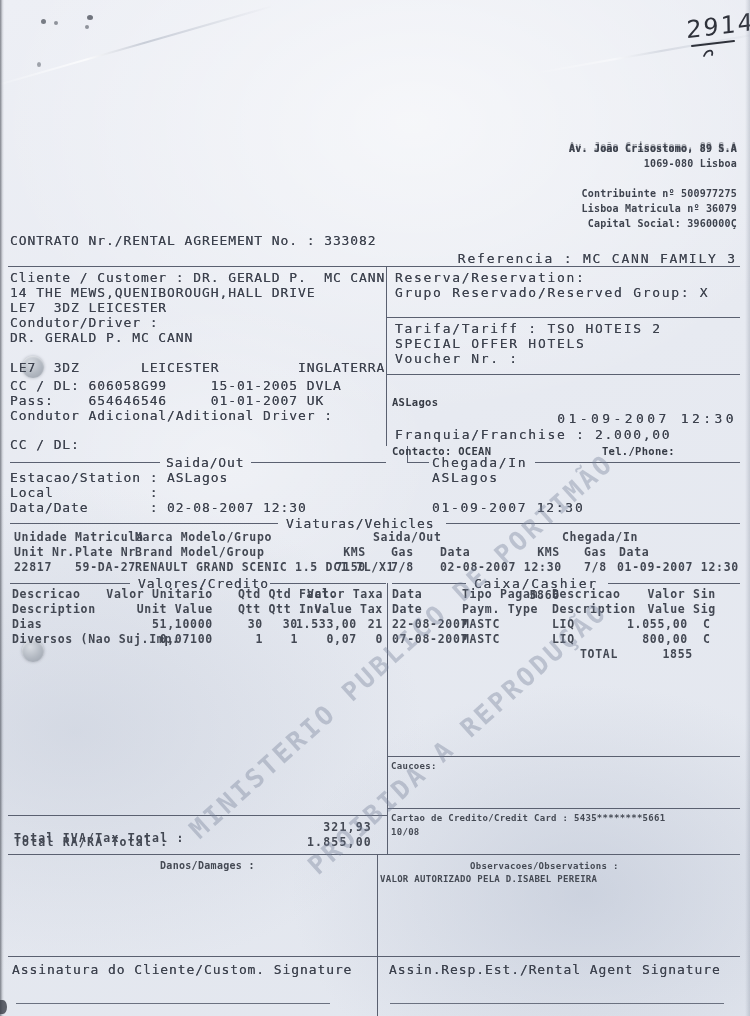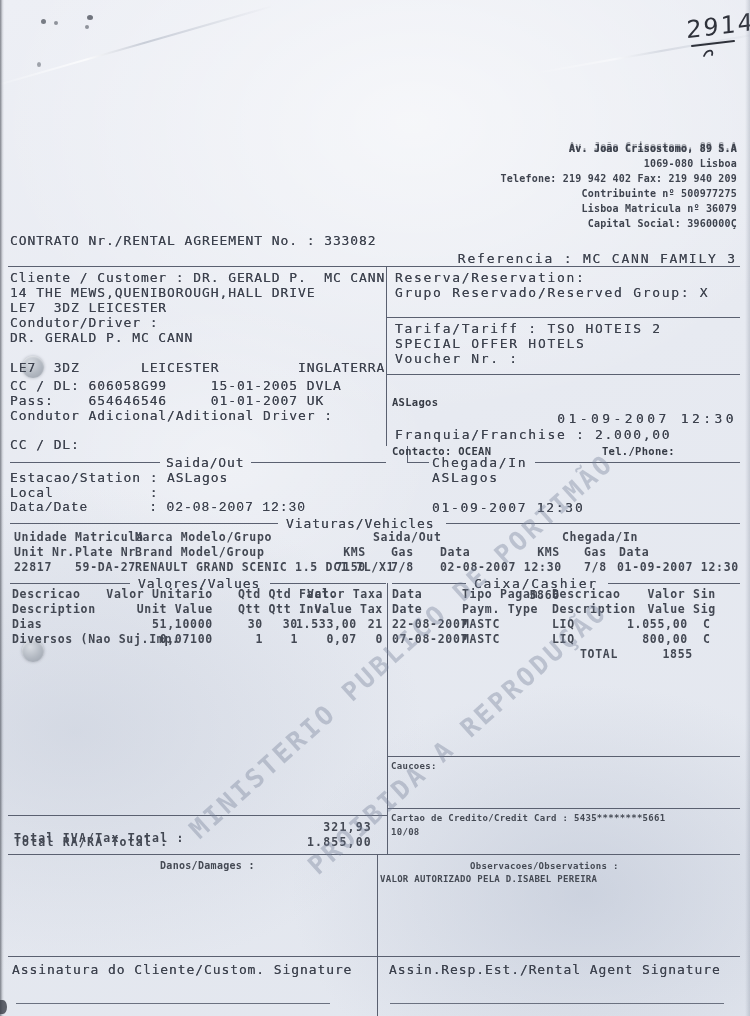--- a/index.html
+++ b/index.html
@@ -65,21 +65,20 @@
     <path d="M16 18 C19 11 26 11 24 17" stroke="#2f323b" stroke-width="1.8" fill="none" stroke-linecap="round"></path>
   </svg>
 
   <div class="watermark">
     <div>MINISTERIO PUBLICO DE PORTIMÃO</div>
     <div class="wl2">PROIBIDA A REPRODUÇÃO</div>
   </div>
 
   <div class="t head dbl right" style="right:13px;top:141px;">Av. João Crisostomo, 89 S.A</div>
   <div class="t head right" style="right:13px;top:156px;text-align:center;">1069-080 Lisboa</div>
-  <div class="t head right" style="right:13px;top:171px;">Telefone: 219 942 402 Fax: 219 940 209</div>
   <div class="t head right" style="right:13px;top:186px;">Contribuinte nº 500977275</div>
   <div class="t head right" style="right:13px;top:201px;">Lisboa Matricula nº 36079</div>
   <div class="t head right" style="right:13px;top:216px;">Capital Social: 3960000Ç</div>
 
   <div class="t big" style="left:10px;top:233px;">CONTRATO Nr./RENTAL AGREEMENT No. : 333082</div>
   <div class="t big ref right" style="right:13px;top:251px;">Referencia : MC CANN FAMILY 3</div>
 
   <div class="hr" style="left:8px;top:266px;width:732px;"></div>
   <div class="vr" style="left:386px;top:266px;height:180px;"></div>
   <div class="vr" style="left:407px;top:446px;height:17px;"></div>
@@ -111,21 +110,21 @@
   <div class="hr" style="left:10px;top:462px;width:150px;"></div>
   <div class="t big" style="left:166px;top:455px;">Saida/Out</div>
   <div class="hr" style="left:251px;top:462px;width:135px;"></div>
   <div class="hr" style="left:407px;top:462px;width:22px;"></div>
   <div class="t big rcol" style="left:432px;top:455px;">Chegada/In</div>
   <div class="hr" style="left:535px;top:462px;width:205px;"></div>
 
   <div class="t big" style="left:10px;top:470px;">Estacao/Station : ASLagos</div>
   <div class="t big rcol" style="left:432px;top:470px;">ASLagos</div>
   <div class="t big" style="left:10px;top:485px;">Local           :</div>
-  <div class="t big" style="left:10px;top:500px;font-family:Liberation Mono, monospace;">Data/Date       : 02-08-2007 12:30</div>
+  <div class="t big" style="left:10px;top:500px;">Data/Date       : 02-08-2007 12:30</div>
   <div class="t big rcol" style="left:432px;top:500px;">01-09-2007 12:30</div>
 
   <div class="hr" style="left:10px;top:523px;width:268px;"></div>
   <div class="t big" style="left:286px;top:516px;">Viaturas/Vehicles</div>
   <div class="hr" style="left:446px;top:523px;width:294px;"></div>
 
   <div class="t sm" style="left:14px;top:530px;">Unidade</div>
   <div class="t sm" style="left:75px;top:530px;">Matricula</div>
   <div class="t sm" style="left:135px;top:530px;">Marca Modelo/Grupo</div>
   <div class="t sm" style="left:373px;top:530px;">Saida/Out</div>
@@ -145,21 +144,21 @@
   <div class="t sm" style="left:75px;top:560px;">59-DA-27</div>
   <div class="t sm" style="left:135px;top:560px;">RENAULT GRAND SCENIC 1.5 DCI 7L/X1</div>
   <div class="t sm right" style="left:330px;top:560px;width:36px;">7150</div>
   <div class="t sm" style="left:391px;top:560px;">7/8</div>
   <div class="t sm" style="left:440px;top:560px;">02-08-2007 12:30</div>
   <div class="t sm right" style="left:524px;top:588px;width:36px;">5866</div>
   <div class="t sm" style="left:584px;top:560px;">7/8</div>
   <div class="t sm" style="left:617px;top:560px;">01-09-2007 12:30</div>
 
   <div class="hr" style="left:10px;top:583px;width:120px;"></div>
-  <div class="t big" style="left:138px;top:576px;">Valores/Values</div>
+  <div class="t big" style="left:138px;top:576px;">Valores/Credito</div>
   <div class="hr" style="left:270px;top:583px;width:116px;"></div>
   <div class="hr" style="left:392px;top:583px;width:74px;"></div>
   <div class="t big rcol" style="left:474px;top:576px;">Caixa/Cashier</div>
   <div class="hr" style="left:608px;top:583px;width:132px;"></div>
   <div class="vr" style="left:387px;top:583px;height:272px;"></div>
 
   <div class="t sm" style="left:12px;top:587px;">Descricao</div>
   <div class="t sm right" style="left:95px;top:587px;width:118px;">Valor Unitario</div>
   <div class="t sm" style="left:238px;top:587px;">Qtd Qtd Fact.</div>
   <div class="t sm right" style="left:307px;top:587px;width:76px;">Valor Taxa</div>

